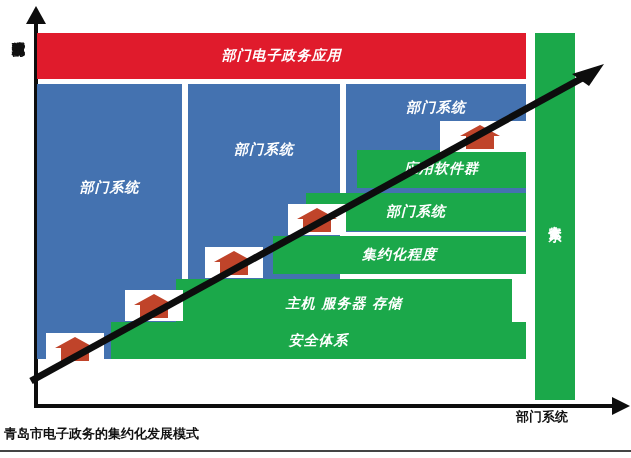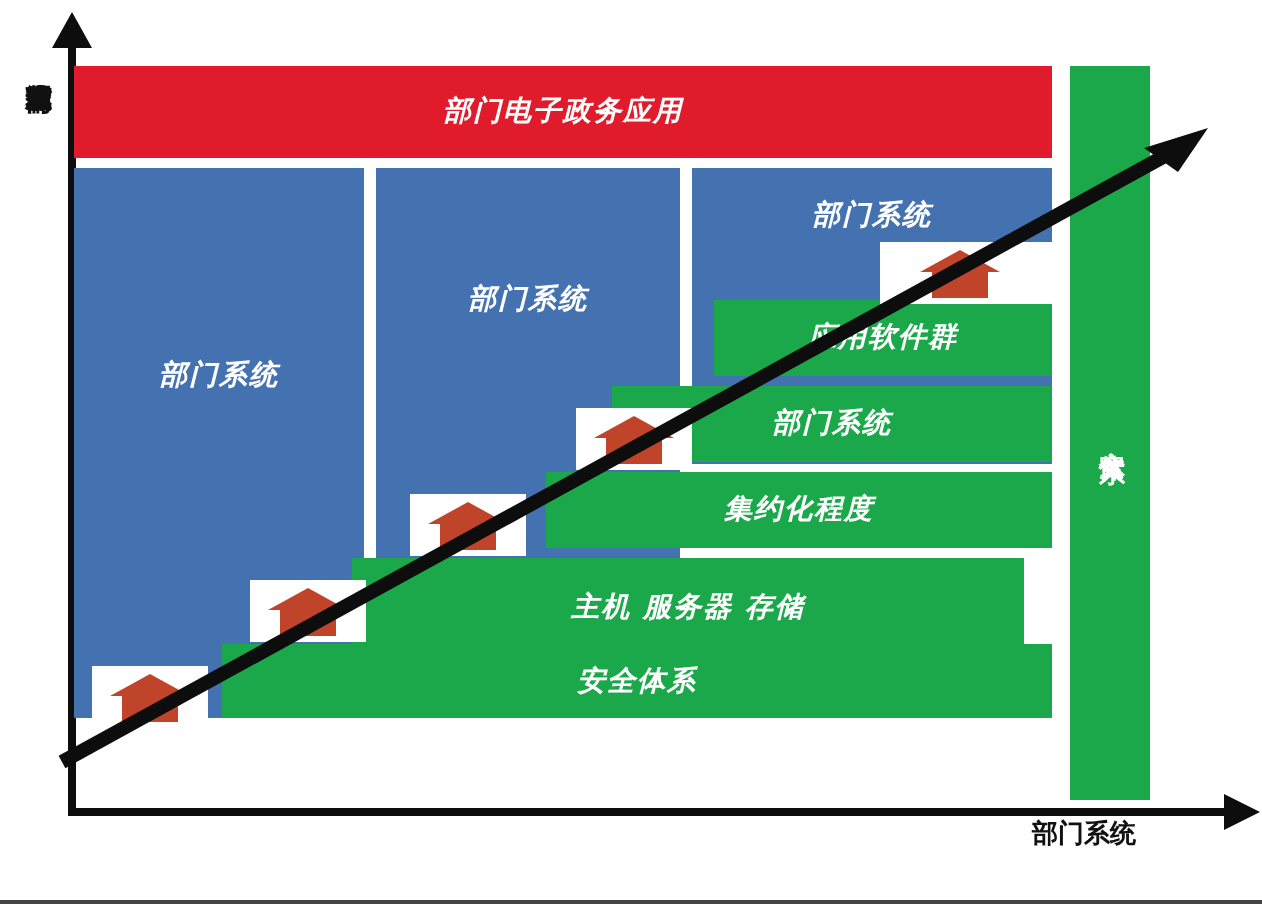--- a/index.html
+++ b/index.html
@@ -127,15 +127,16 @@
   <div class="house-tile" style="left:440px;top:121px;width:86px;height:31px;"></div>
   <svg class="house-icon" style="left:459px;top:124px;" viewBox="0 0 42 26">
     <polygon points="21,1 41,12 35,12 35,25 7,25 7,12 1,12" fill="#C0442A"></polygon>
   </svg>
 
   <svg id="trend-arrow" viewBox="0 0 631 458">
     <line x1="31" y1="381" x2="586" y2="76" stroke="#0D0D0D" stroke-width="7"></line>
     <polygon points="604,64 572,74 589,86" fill="#0D0D0D"></polygon>
   </svg>
 
+  <div id="figure-caption">青岛市电子政务的集约化发展模式</div>
   <div id="caption-rule"></div>
 
 </div>
 
 </body></html>

